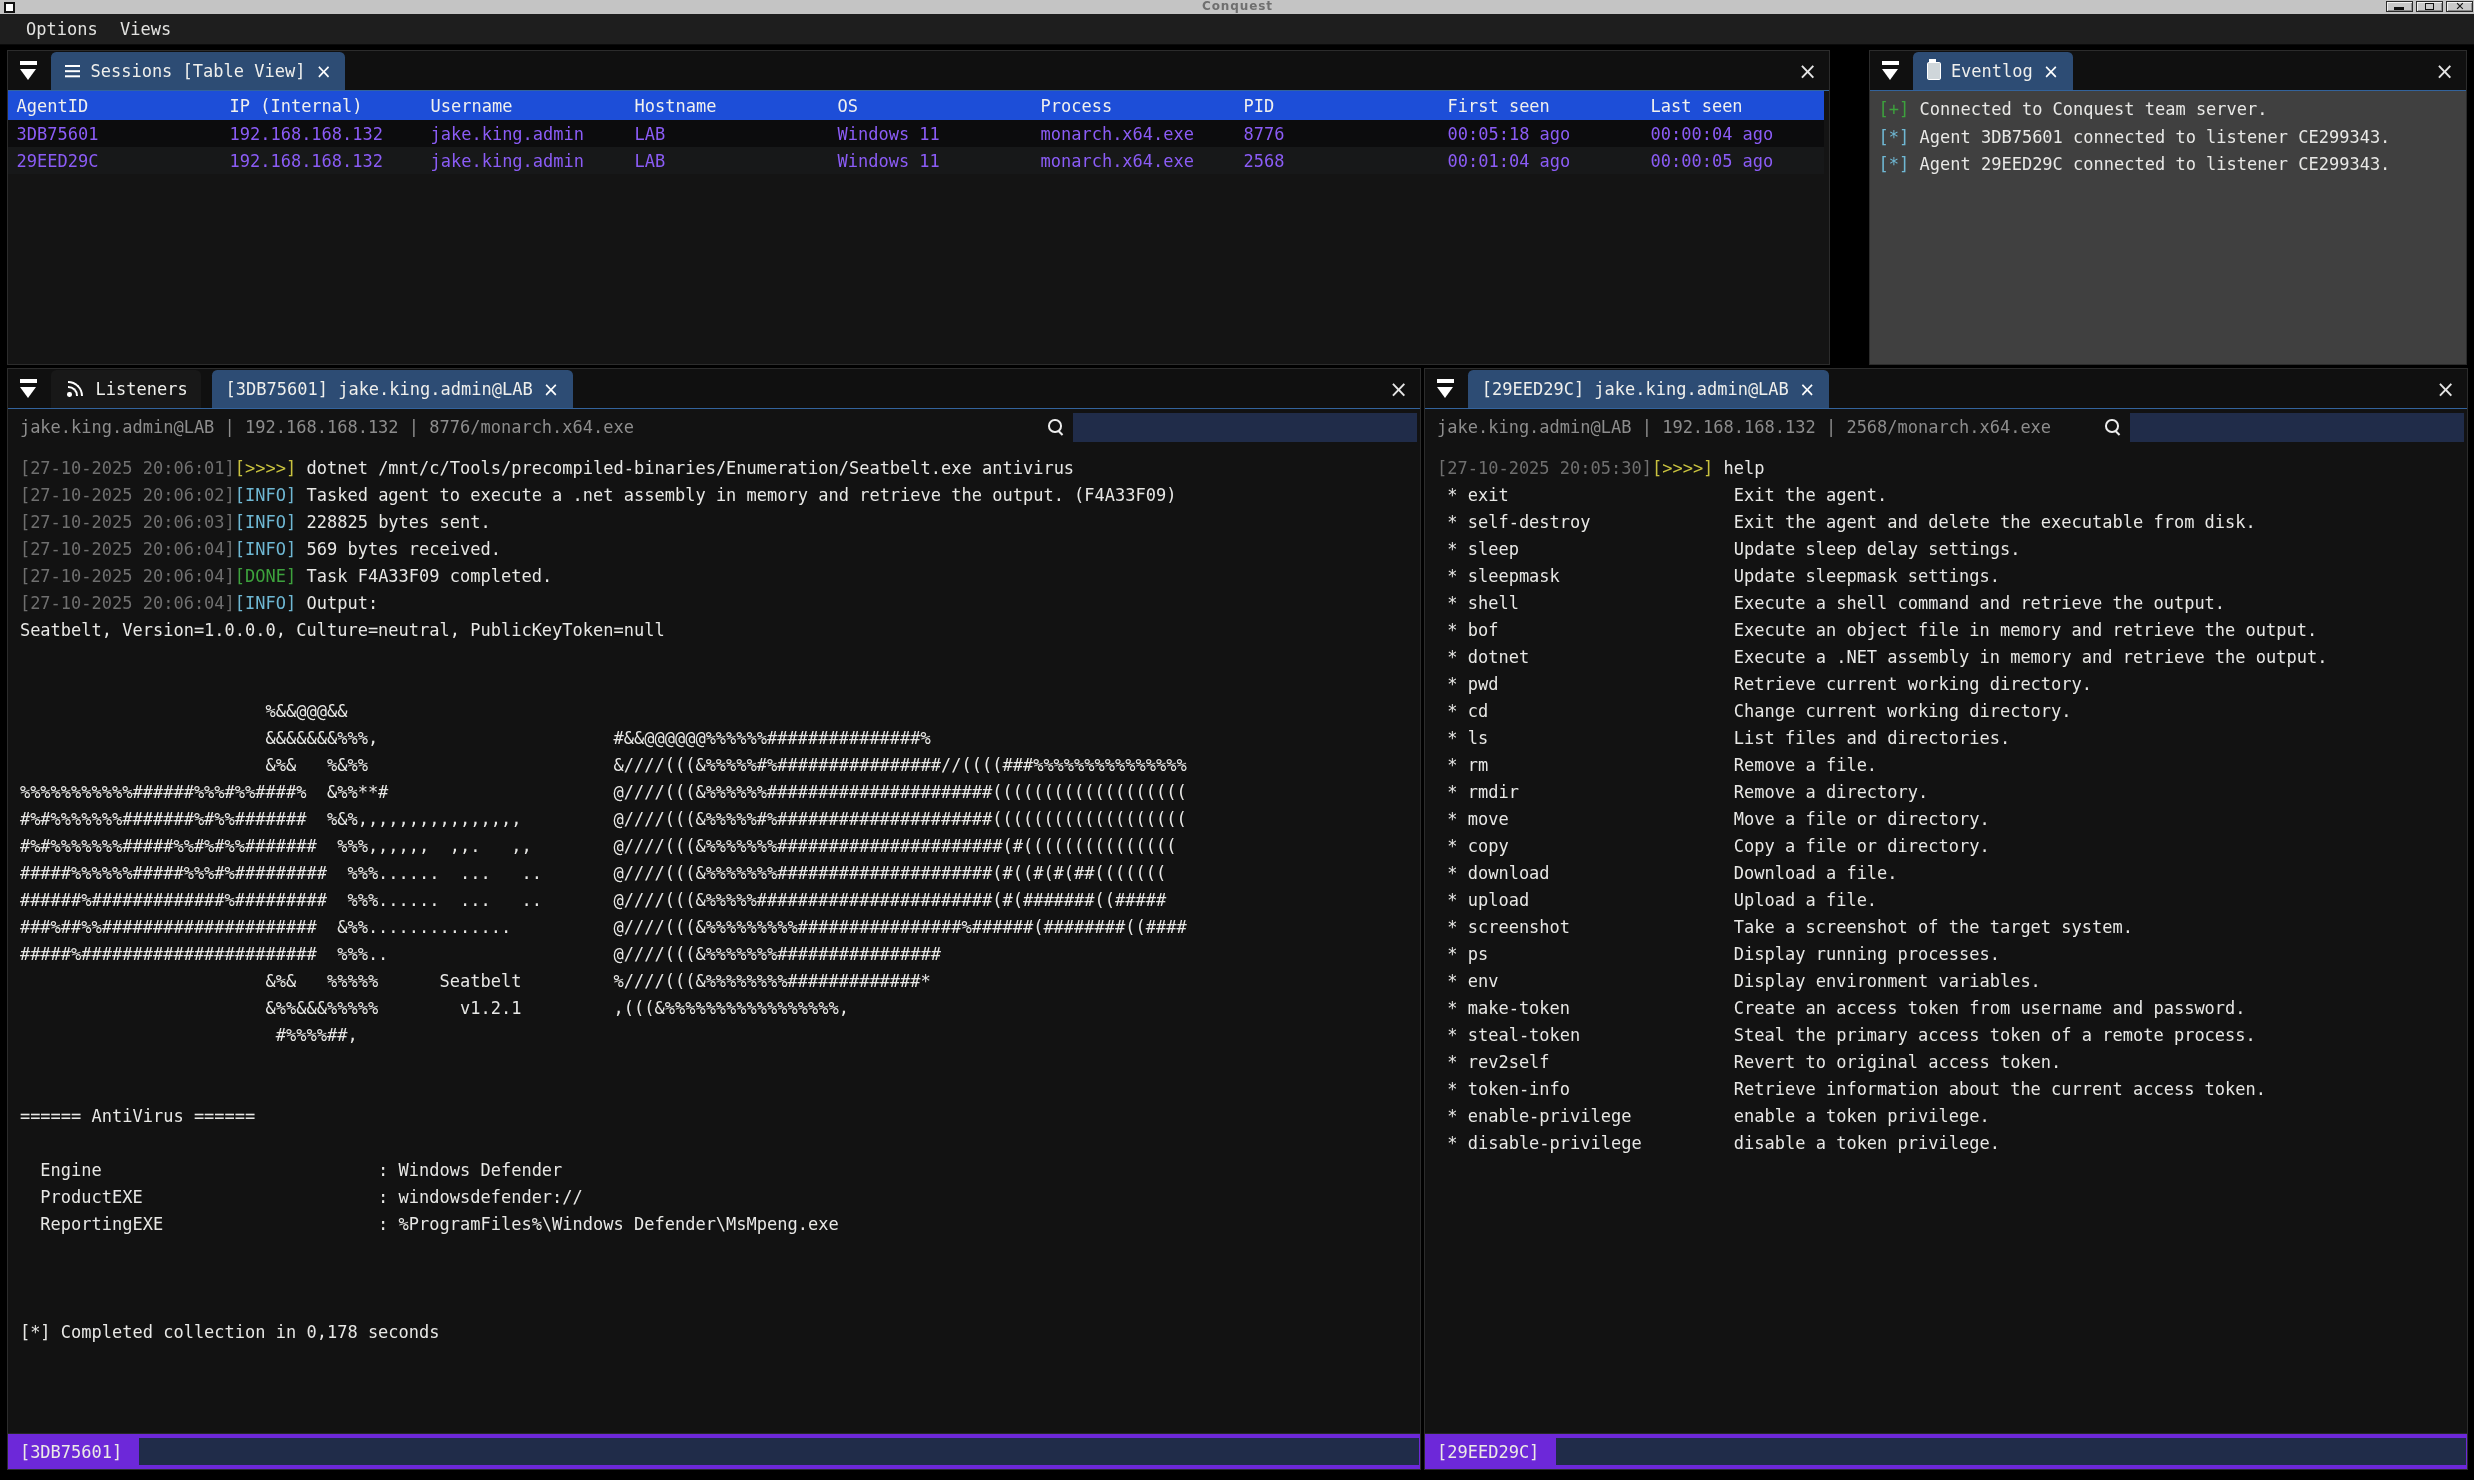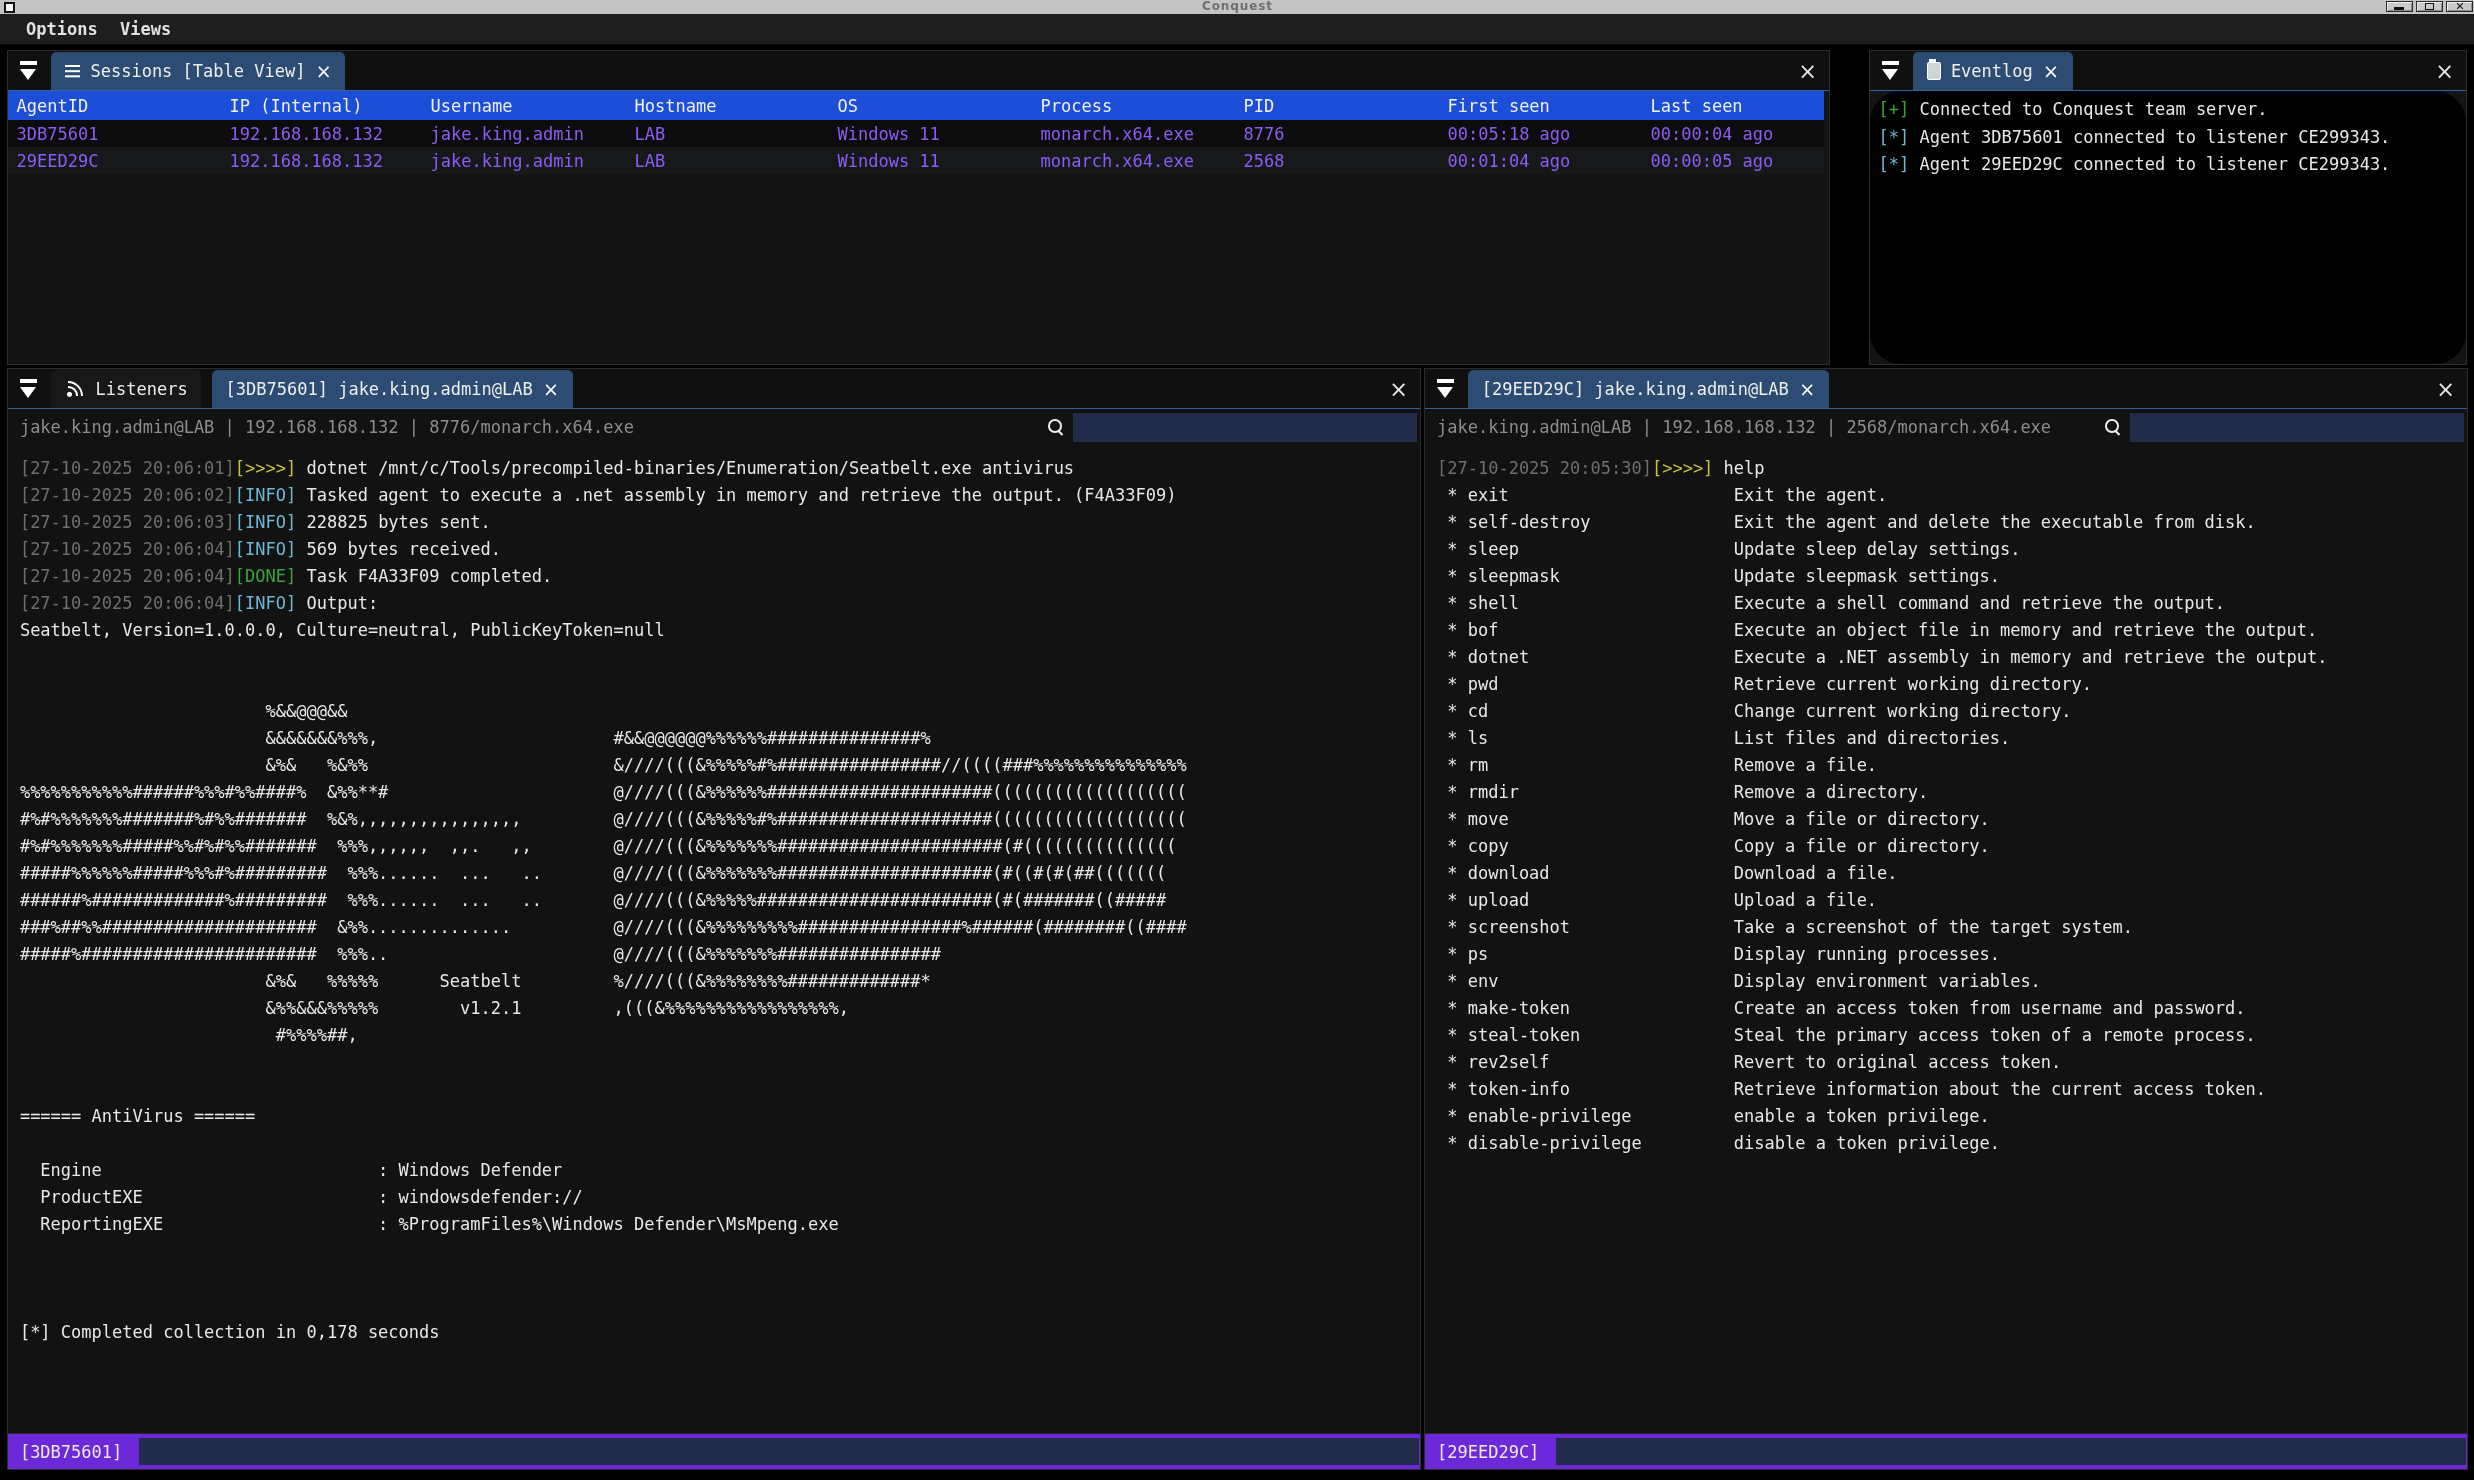--- a/index.html
+++ b/index.html
@@ -14,21 +14,21 @@
   .winbtns { position:absolute; right:1.7px; top:0.9px; display:flex; gap:3.4px; }
   .winbtn { width:27px; height:11.2px; background:#c9c9c9; border:0.9px solid #2a2a2a;
             box-shadow:inset 0.9px 0.9px 0 #f2f2f2, inset -0.9px -0.9px 0 #8a8a8a;
             display:flex; align-items:center; justify-content:center; }
   .glyph-min { width:9.5px; height:2.6px; background:#111; margin-top:4.3px; }
   .glyph-max { width:9.5px; height:6.9px; border:1.7px solid #111; background:transparent; }
   .glyph-close { font:bold 11.2px/11.2px "DejaVu Sans", sans-serif; color:#111; }
 
   
   .menubar { position:absolute; left:0; top:13.8px; width:2475px; height:31px; background:#1e1e1e;
-             border-bottom:1.7px solid #0a0a0a; display:flex; align-items:center;font-weight:bold; }
+             border-bottom:1.7px solid #0a0a0a; display:flex; align-items:center; }
   .menu-item { font-size:17px; color:#e2e2e0; margin-left:26px; cursor:default; }
   .menu-item + .menu-item { margin-left:22.4px; }
 
   
   .pane { position:absolute; background:#141414; border:0.9px solid #2c2c2c; }
   #pane-sessions { left:6.9px;    top:50px;  width:1823px; height:315px; }
   #pane-eventlog { left:1869px; top:50px;  width:598px;  height:315px; }
   #pane-console-left  { left:6.9px;    top:368px; width:1414px; height:1102px; }
   #pane-console-right { left:1424px; top:368px; width:1044px; height:1102px; }
 
@@ -68,22 +68,22 @@
                   align-items:center; font-size:17px; color:#f0f0ee; }
   .table-header > div { padding-left:8.6px; }
   .table-body { position:absolute; left:0; right:5.2px; top:69px; bottom:0; }
   .t-row { height:27px; display:grid; grid-template-columns:213px 201px 204px 203px 203px 203px 204px 203px 1fr;
            align-items:center; font-size:17px; color:#8b5cf6; }
   .t-row.odd  { background:#0c0c0d; }
   .t-row.even { background:#171819; }
   .t-row > div { padding-left:8.6px; white-space:nowrap; overflow:hidden; }
 
   
-  .ev-body { position:absolute; left:0; right:0; top:40px; bottom:0; background:#000000;
-             padding:5.2px 0 0 8.6px; font-size:17px; line-height:27.5px; white-space:pre;border-radius:31px; }
+  .ev-body { position:absolute; left:0; right:0; top:40px; bottom:0; background:#404040;
+             padding:5.2px 0 0 8.6px; font-size:17px; line-height:27.5px; white-space:pre; }
   .tag-green { color:#3da23d; } .tag-blue { color:#6fb8d4; }
   .tag-yellow { color:#c9c23f; } .ts { color:#6f6f6f; }
 
   
   .statusrow { position:absolute; left:0; right:0; top:40px; height:36px; display:flex; align-items:center;
                padding:0 3.4px 0 12px; background:#121212; }
   .status-text { font-size:17px; color:#8d8d8d; white-space:pre; }
   .searchwrap { margin-left:auto; display:flex; align-items:center; }
   .search-input { width:344px; height:29px; background:#202c49; border:none; outline:none; color:#e8e8e6;
                   font:17px "DejaVu Sans Mono", monospace; padding:0 6.9px; }

